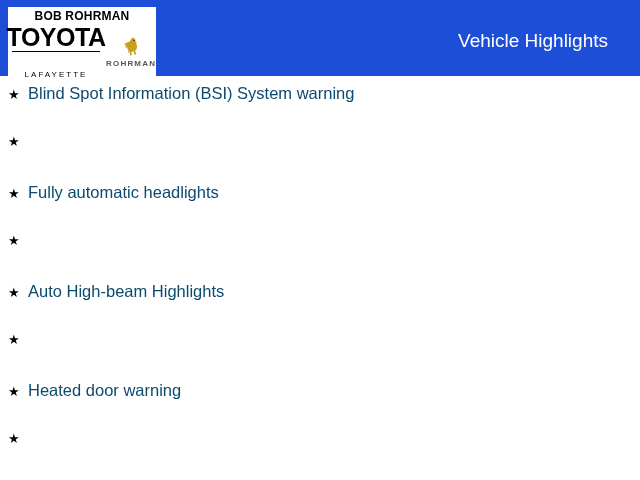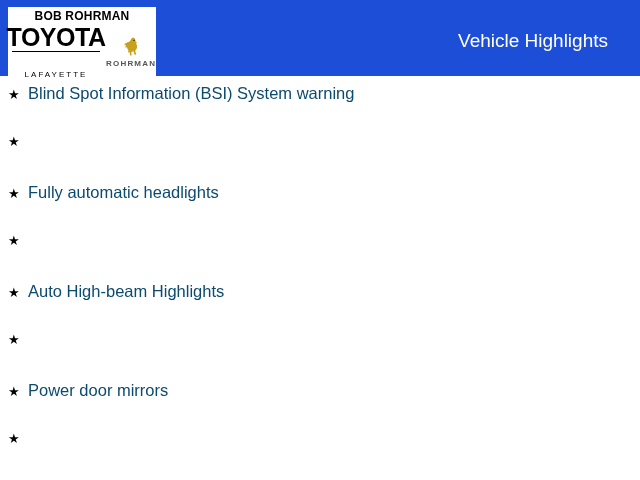--- a/index.html
+++ b/index.html
@@ -206,20 +206,20 @@
     </li>
     <li class="highlight-item">
       <span class="bullet-star">★</span>
       <span class="highlight-text">Auto High-beam Highlights</span>
     </li>
     <li class="highlight-item">
       <span class="bullet-star">★</span>
     </li>
     <li class="highlight-item">
       <span class="bullet-star">★</span>
-      <span class="highlight-text">Power door mirrors</span>
+      <span class="highlight-text">Heated door warning</span>
     </li>
     <li class="highlight-item">
       <span class="bullet-star">★</span>
     </li>
   </ul>
 
 </div>
 
 </body></html>

